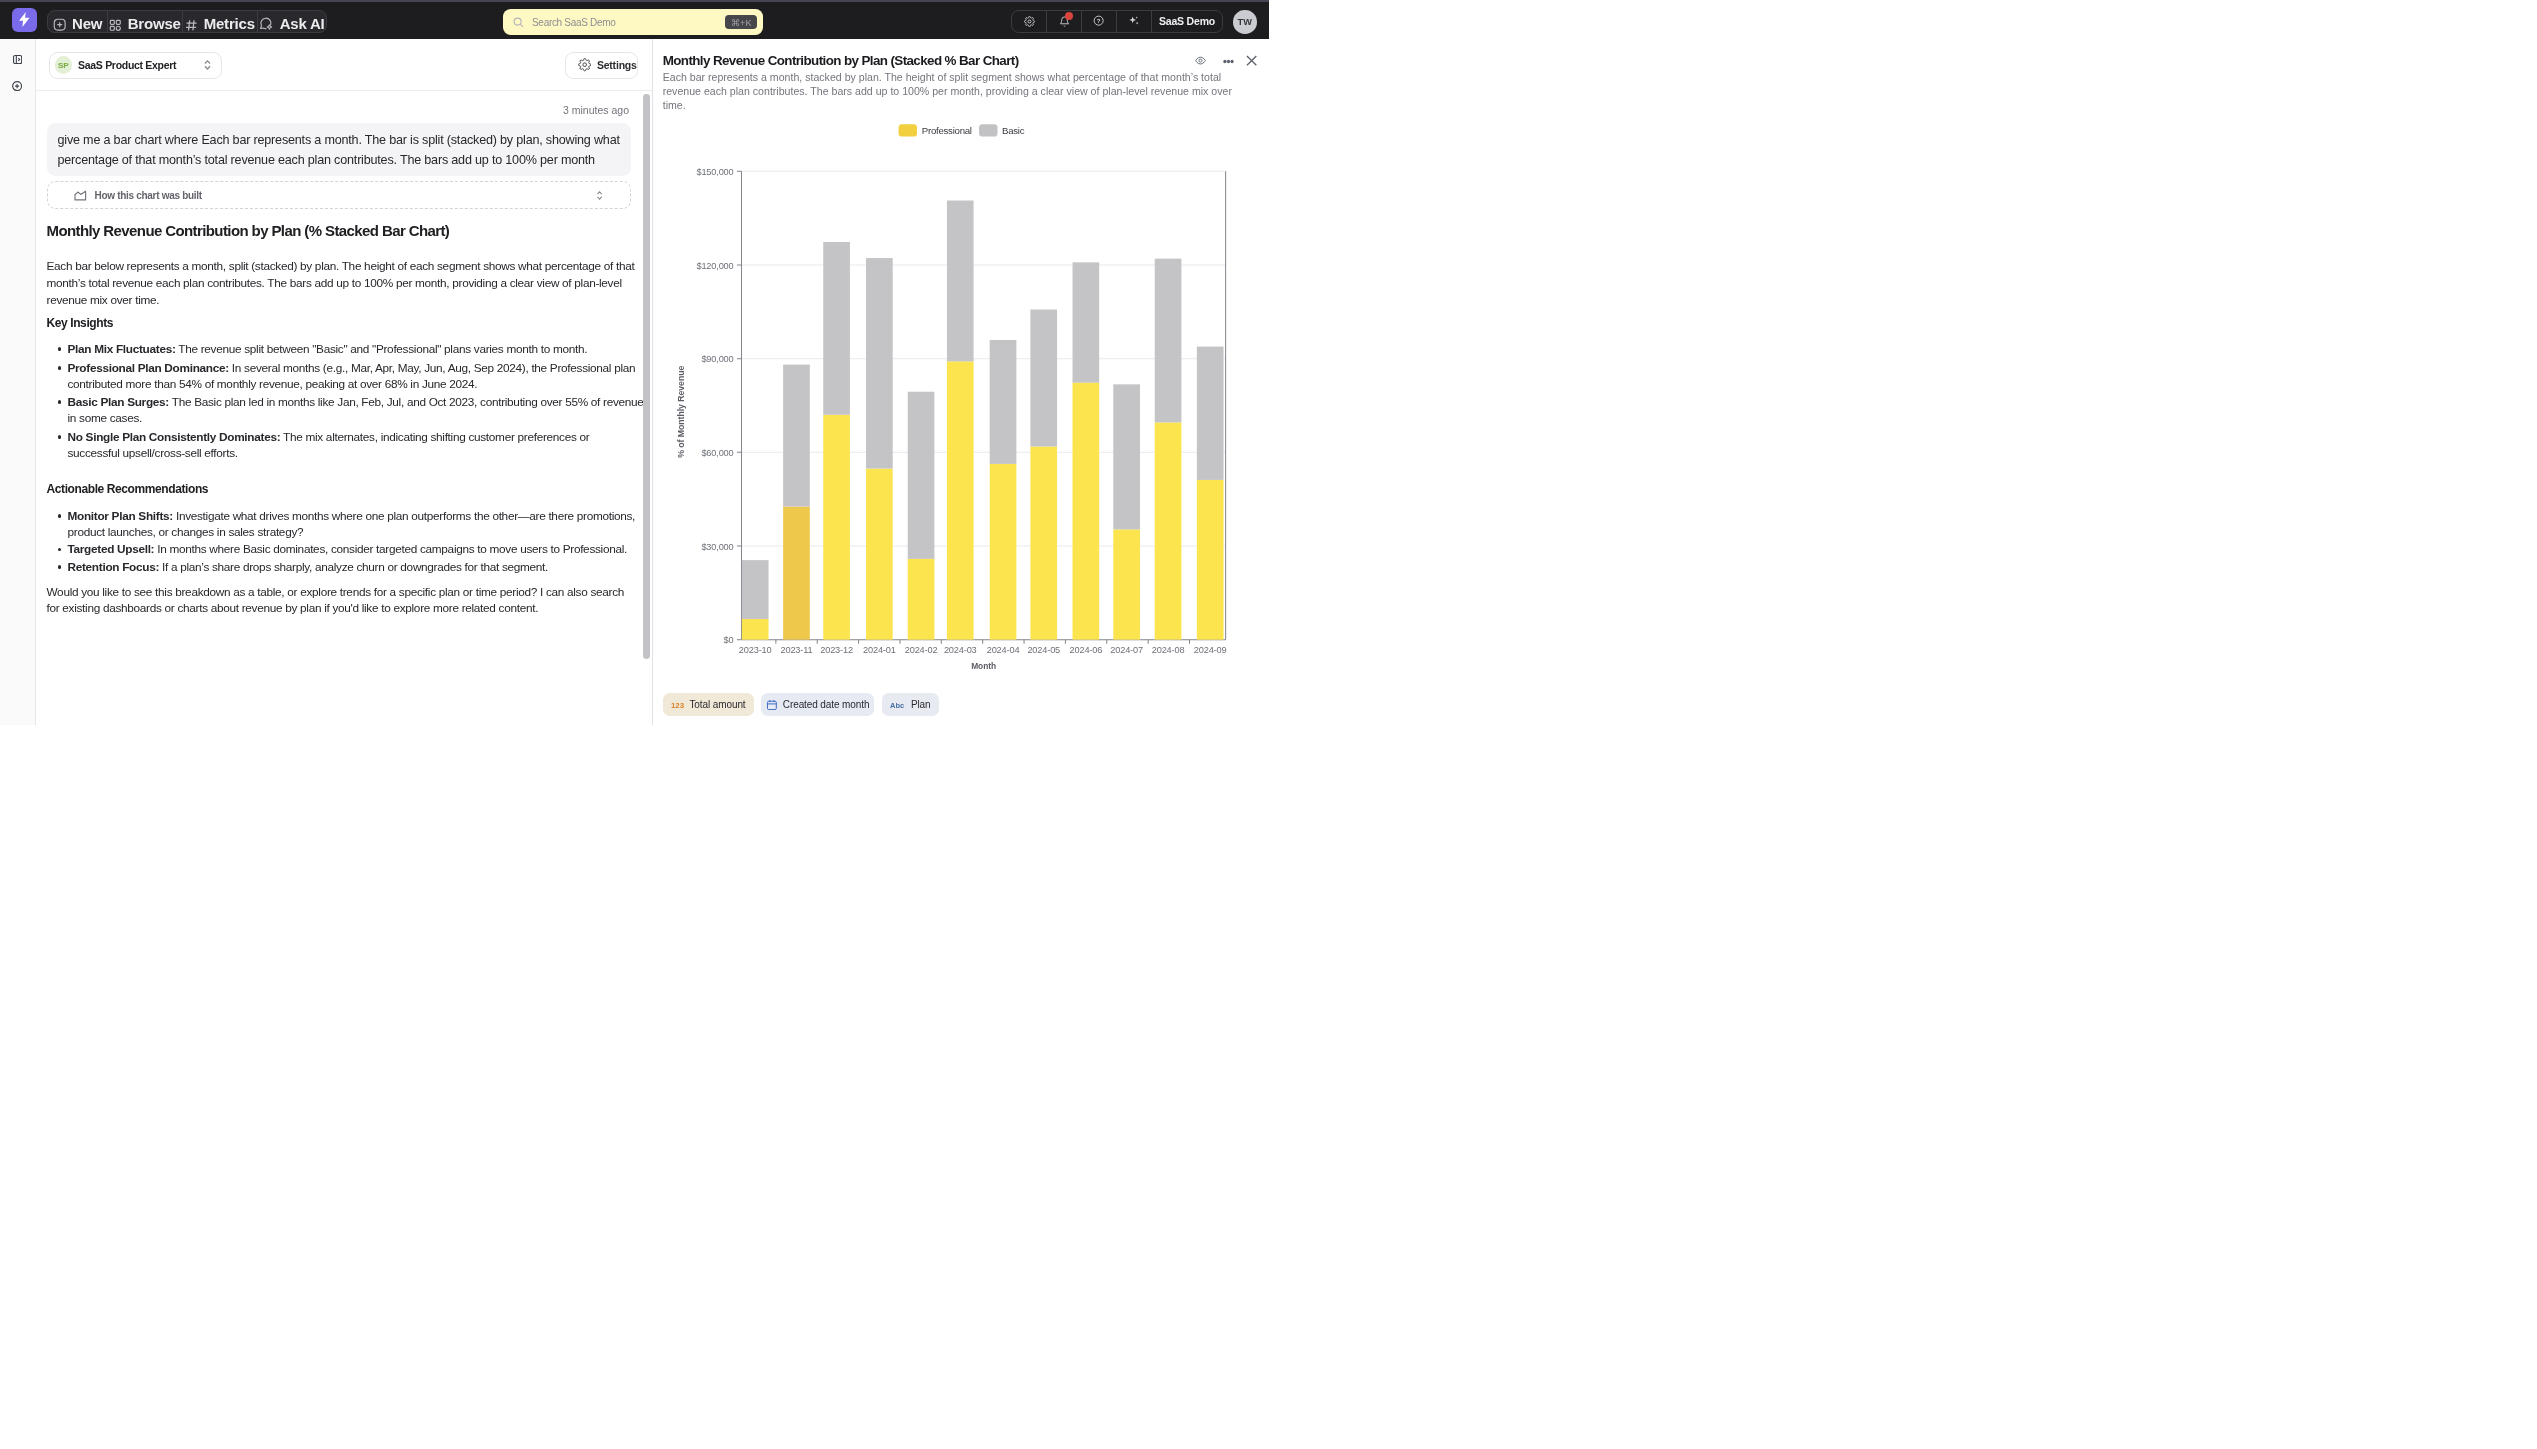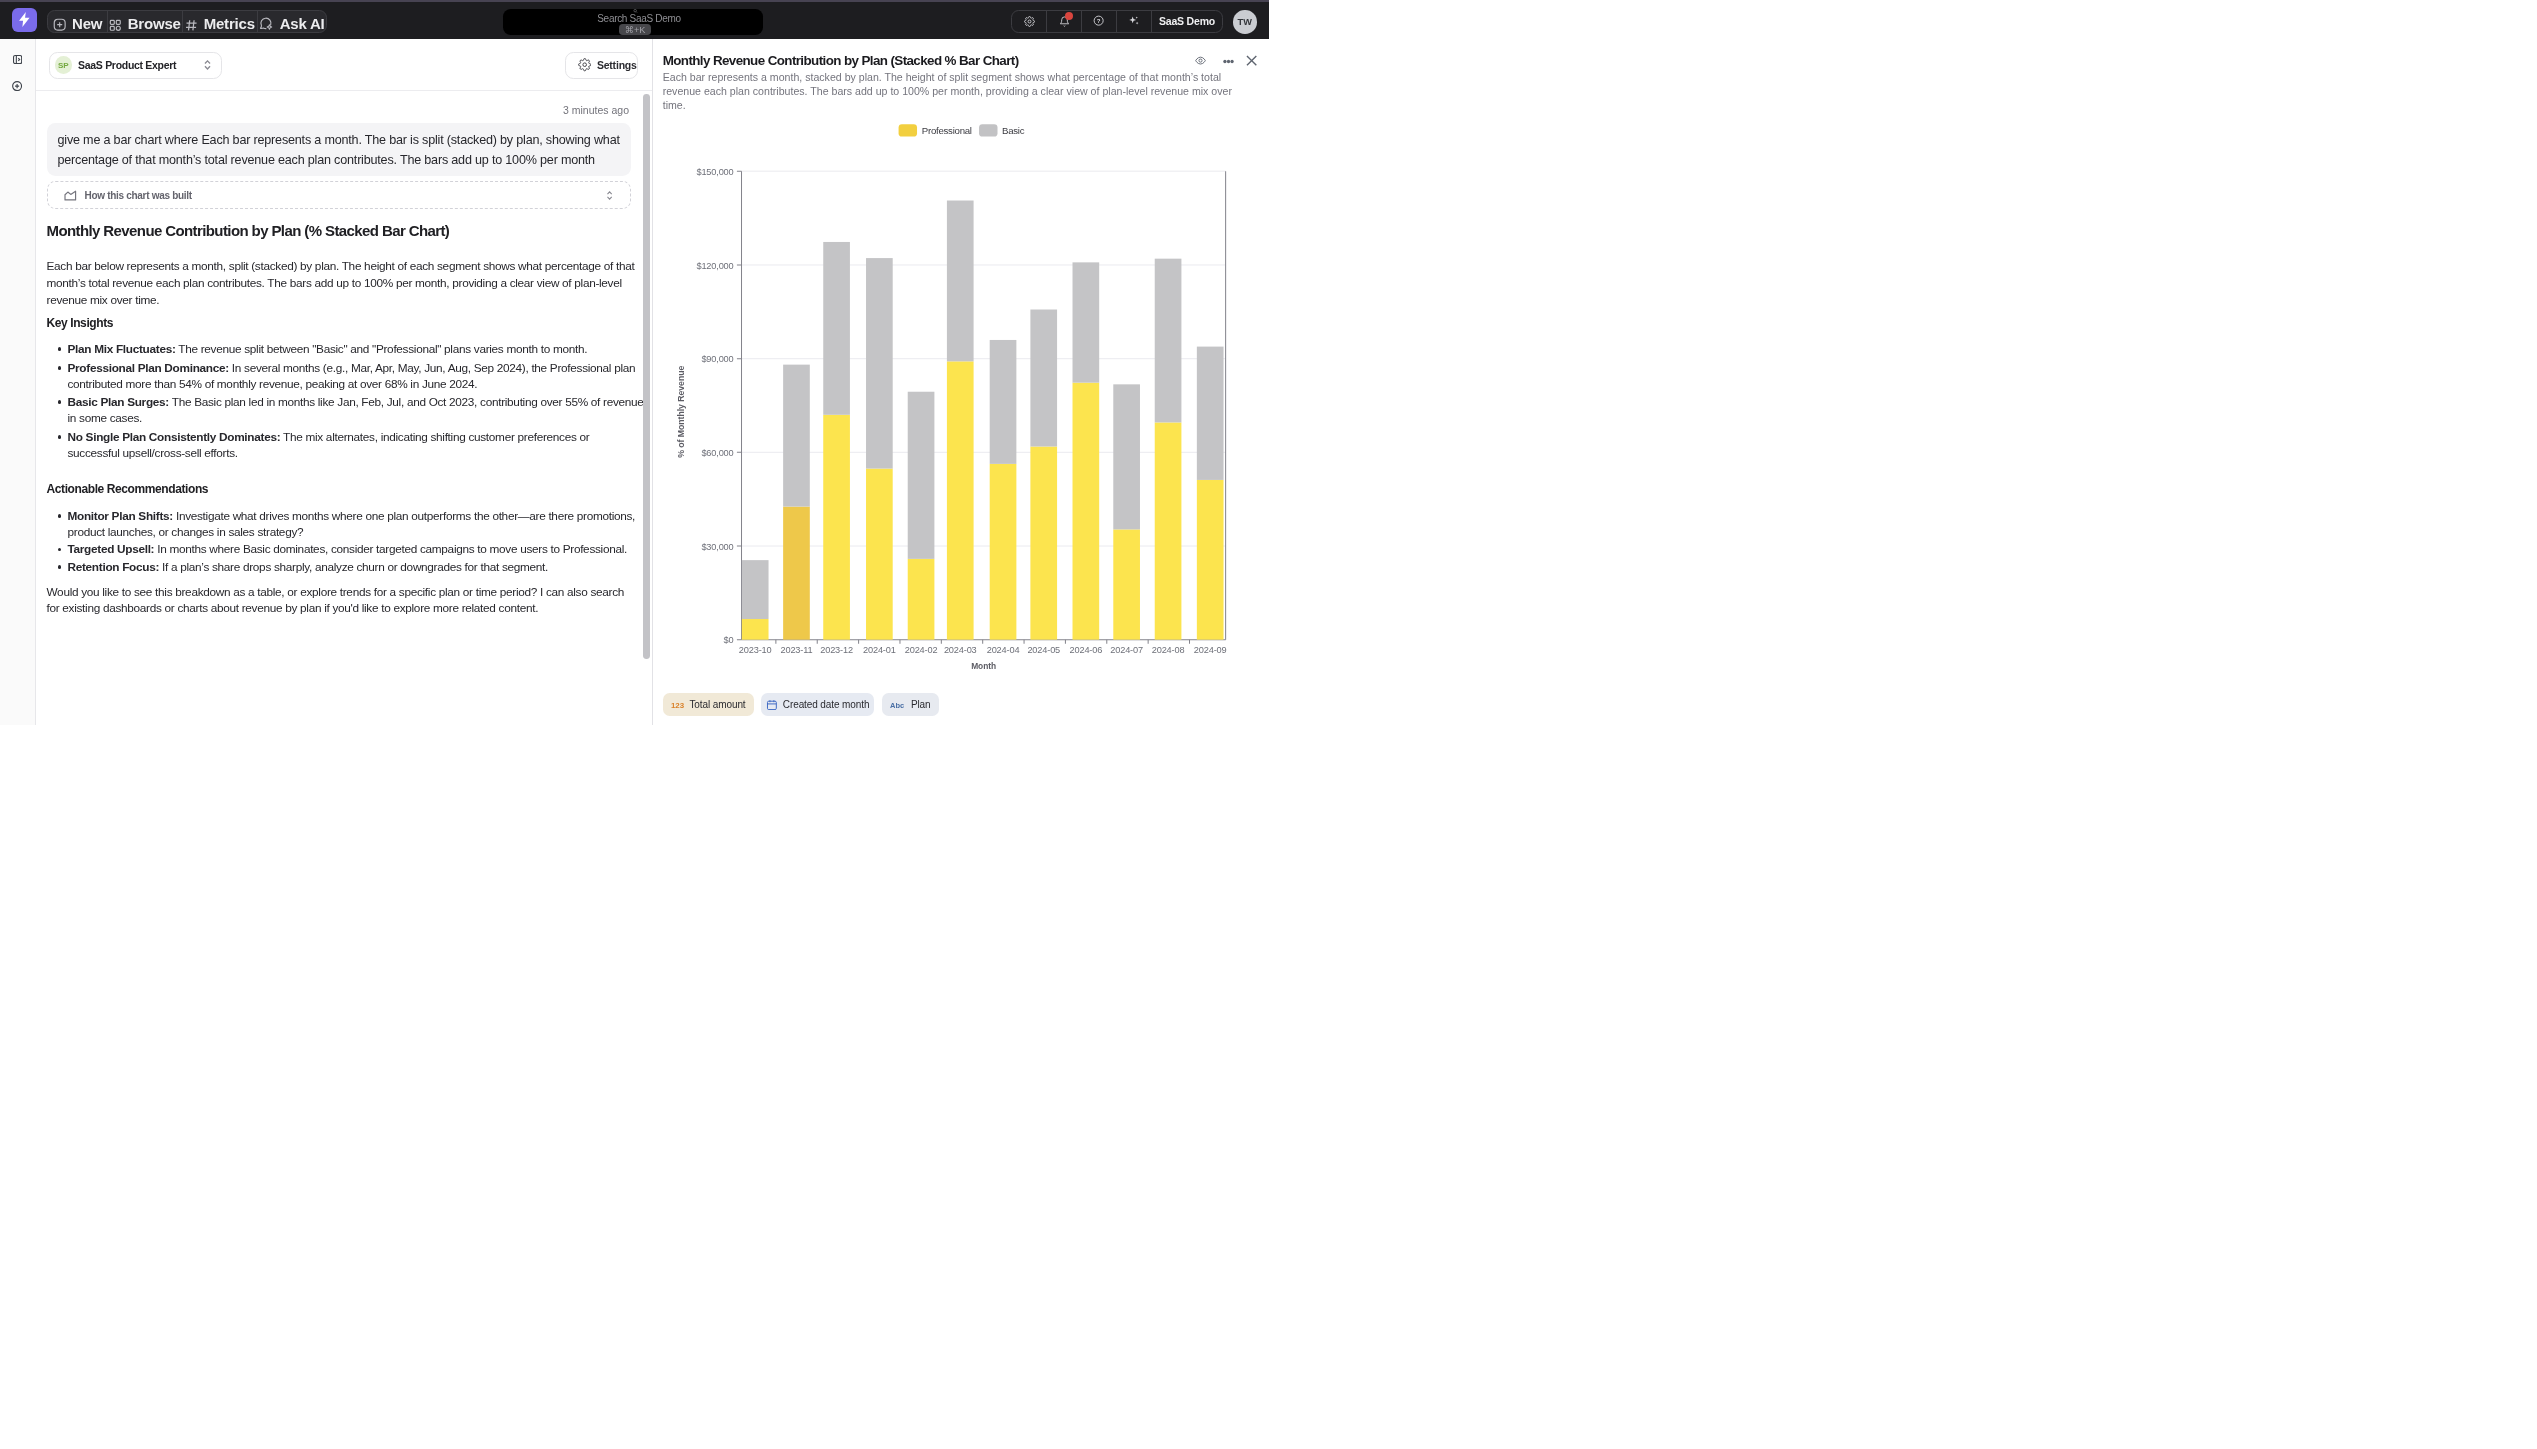--- a/index.html
+++ b/index.html
@@ -9,22 +9,22 @@
   
   #topbar { position:absolute; left:0; top:0; width:1269px; height:39px; background:#1d1d20; }
   #topstrip { position:absolute; left:0; top:0; width:1269px; height:1.7px; background:#474352; }
   #logo { position:absolute; left:11.8px; top:8px; width:25px; height:23.5px; border-radius:5.9px;
     background:#7a6bea; display:flex; align-items:center; justify-content:center; }
   .navgroup { position:absolute; left:47px; top:9.5px; height:23px; display:flex;
     background:#29292d; border:0.8px solid #3c3c41; border-radius:7.6px; }
   .navbtn { display:flex; align-items:flex-end; justify-content:center; gap:5.9px; color:#ececee;
     font-size:15px; font-weight:700; letter-spacing:-0.2px; border-right:0.8px solid #3c3c41; }
   .navbtn:last-child { border-right:none; }
-  #search { position:absolute; left:503px; top:9px; width:260px; height:26px; background:#000000;
-    border-radius:7.6px; display:flex; align-items:center; padding:0 5.9px 0 10px;flex-direction:column; }
+  #search { position:absolute; left:503px; top:9px; width:260px; height:26px; background:#fef9c3;
+    border-radius:7.6px; display:flex; align-items:center; padding:0 5.9px 0 10px; }
   #search .ph { color:#8e8e93; font-size:10px; letter-spacing:-0.3px; margin-left:8px; flex:1; }
   #search .kbd { color:#a2a2a8; font-size:9.2px; background:#47474b; border-radius:3.8px; height:14px;
     display:flex; align-items:center; padding:0 5.5px; }
   .icongroup { position:absolute; left:1011px; top:9.5px; height:23px; display:flex;
     border:0.8px solid #3c3c41; border-radius:7.6px; }
   .icell { width:35px; display:flex; align-items:center; justify-content:center;
     border-right:0.8px solid #3c3c41; position:relative; }
   .icell:last-child { border-right:none; }
   .orgname { color:#f0f0f2; font-size:10.5px; font-weight:700; letter-spacing:-0.2px; width:70px; display:flex; align-items:center; justify-content:center; }
   #avatar { position:absolute; left:1233px; top:10px; width:23.5px; height:23.5px; border-radius:50%;
@@ -45,21 +45,21 @@
   #agentpill .av { width:17.6px; height:17.6px; border-radius:50%; background:#e4f0d5; color:#74a83f;
     font-size:8px; font-weight:700; display:flex; align-items:center; justify-content:center; }
   #agentpill .nm { margin-left:5.9px; font-size:10.5px; font-weight:700; letter-spacing:-0.3px; color:#232327; flex:1; }
   #settingsbtn { position:absolute; right:14.3px; top:12.6px; width:73px; height:27px; background:#fff;
     border:0.8px solid #e5e5e8; border-radius:8.4px; display:flex; align-items:center; justify-content:flex-end;
     gap:5.9px; font-size:10.5px; font-weight:700; letter-spacing:-0.2px; color:#2b2b30; }
   #timetxt { position:absolute; right:23px; top:65px; font-size:10.5px; color:#73737b; }
   #usermsg { position:absolute; left:10.5px; top:84px; width:584px; background:#f4f4f6;
     border-radius:8.4px; padding:6.7px 11px; font-size:12.6px; letter-spacing:-0.2px; line-height:20px; color:#27272c; }
   #howbox { position:absolute; left:11.3px; top:142px; width:584px; height:28px;
-    border:0.8px dashed #d2d2d8; border-radius:8.4px; display:flex; align-items:center; padding:0 16px; }
+    border:0.8px dashed #d2d2d8; border-radius:8.4px; display:flex; align-items:center; padding:0 26px; }
   #howbox .t { margin-left:7.6px; font-size:10px; font-weight:700; letter-spacing:-0.3px; color:#64646d; flex:1; }
   #md { position:absolute; left:10.5px; top:0; width:589px; color:#27272c; }
   #md h2 { font-size:15px; font-weight:700; letter-spacing:-0.6px; color:#202024; position:absolute; left:0; top:183px; }
   #md .p1 { position:absolute; left:0; top:219px; font-size:11.8px; letter-spacing:-0.3px; line-height:17px; }
   #md h3 { font-size:12px; font-weight:700; letter-spacing:-0.4px; color:#202024; position:absolute; left:0; }
   #md ul { position:absolute; left:0; list-style:none; font-size:11.8px; letter-spacing:-0.3px; line-height:16px; }
   #md ul li { position:relative; padding-left:21px; margin-bottom:2.5px; }
   #md ul li::before { content:""; position:absolute; left:11px; top:6.3px; width:3.8px; height:3.8px;
     border-radius:50%; background:#27272c; }
   #md b { font-weight:700; }

